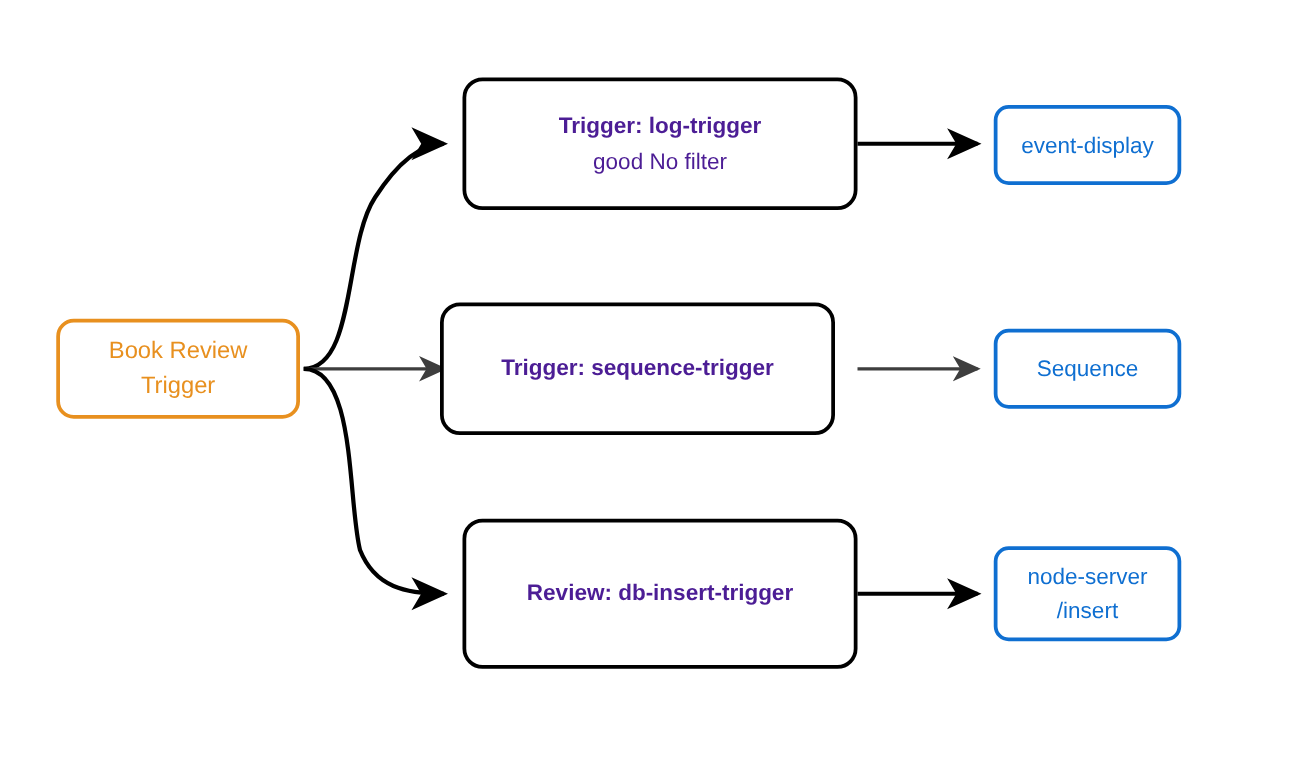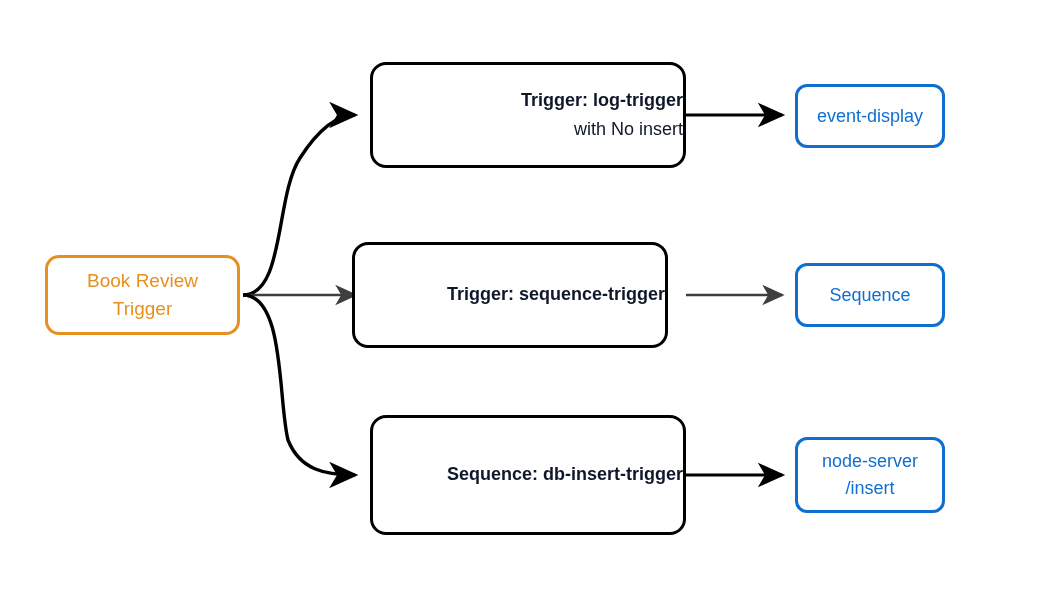--- a/index.html
+++ b/index.html
@@ -42,24 +42,23 @@
     border: 3px solid #E8901F;
     border-radius: 14px;
     color: #E8901F;
     font-size: 19px;
     line-height: 1.45;
   }
   
   .node-trigger {
     border: 3px solid #000000;
     border-radius: 16px;
-    color: #0f172a;
+    color: #4c1d95;
     font-size: 18px;
     line-height: 1.62;
-    align-items: flex-end;
   }
   .node-trigger .ln {
     white-space: nowrap;
   }
   .node-trigger b {
     font-weight: bold;
   }
   
   .node-target {
     border: 3px solid #0F6FD1;
@@ -103,33 +102,33 @@
   <div class="node node-source" style="left:45px; top:255px; width:195px; height:80px;">
     <span class="ln">Book Review</span>
     <span class="ln">Trigger</span>
   </div>
 
   <div class="node node-trigger" style="left:370px; top:62px; width:316px; height:106px;">
     <span class="ln">
       <b>Trigger: log-trigger</b>
     </span>
     <span class="ln">
-      <b></b><span>with No insert</span>
+      <b></b><span>good No filter</span>
     </span>
   </div>
 
   <div class="node node-trigger" style="left:352px; top:242px; width:316px; height:106px;">
     <span class="ln">
       <b>Trigger: sequence-trigger</b>
     </span>
   </div>
 
   <div class="node node-trigger" style="left:370px; top:415px; width:316px; height:120px;">
     <span class="ln">
-      <b>Sequence: db-insert-trigger</b>
+      <b>Review: db-insert-trigger</b>
     </span>
   </div>
 
   <div class="node node-target" style="left:795px; top:84px; width:150px; height:64px;">
     <span class="ln">event-display</span>
   </div>
 
   <div class="node node-target" style="left:795px; top:437px; width:150px; height:76px;">
     <span class="ln">node-server</span>
     <span class="ln">/insert</span>

